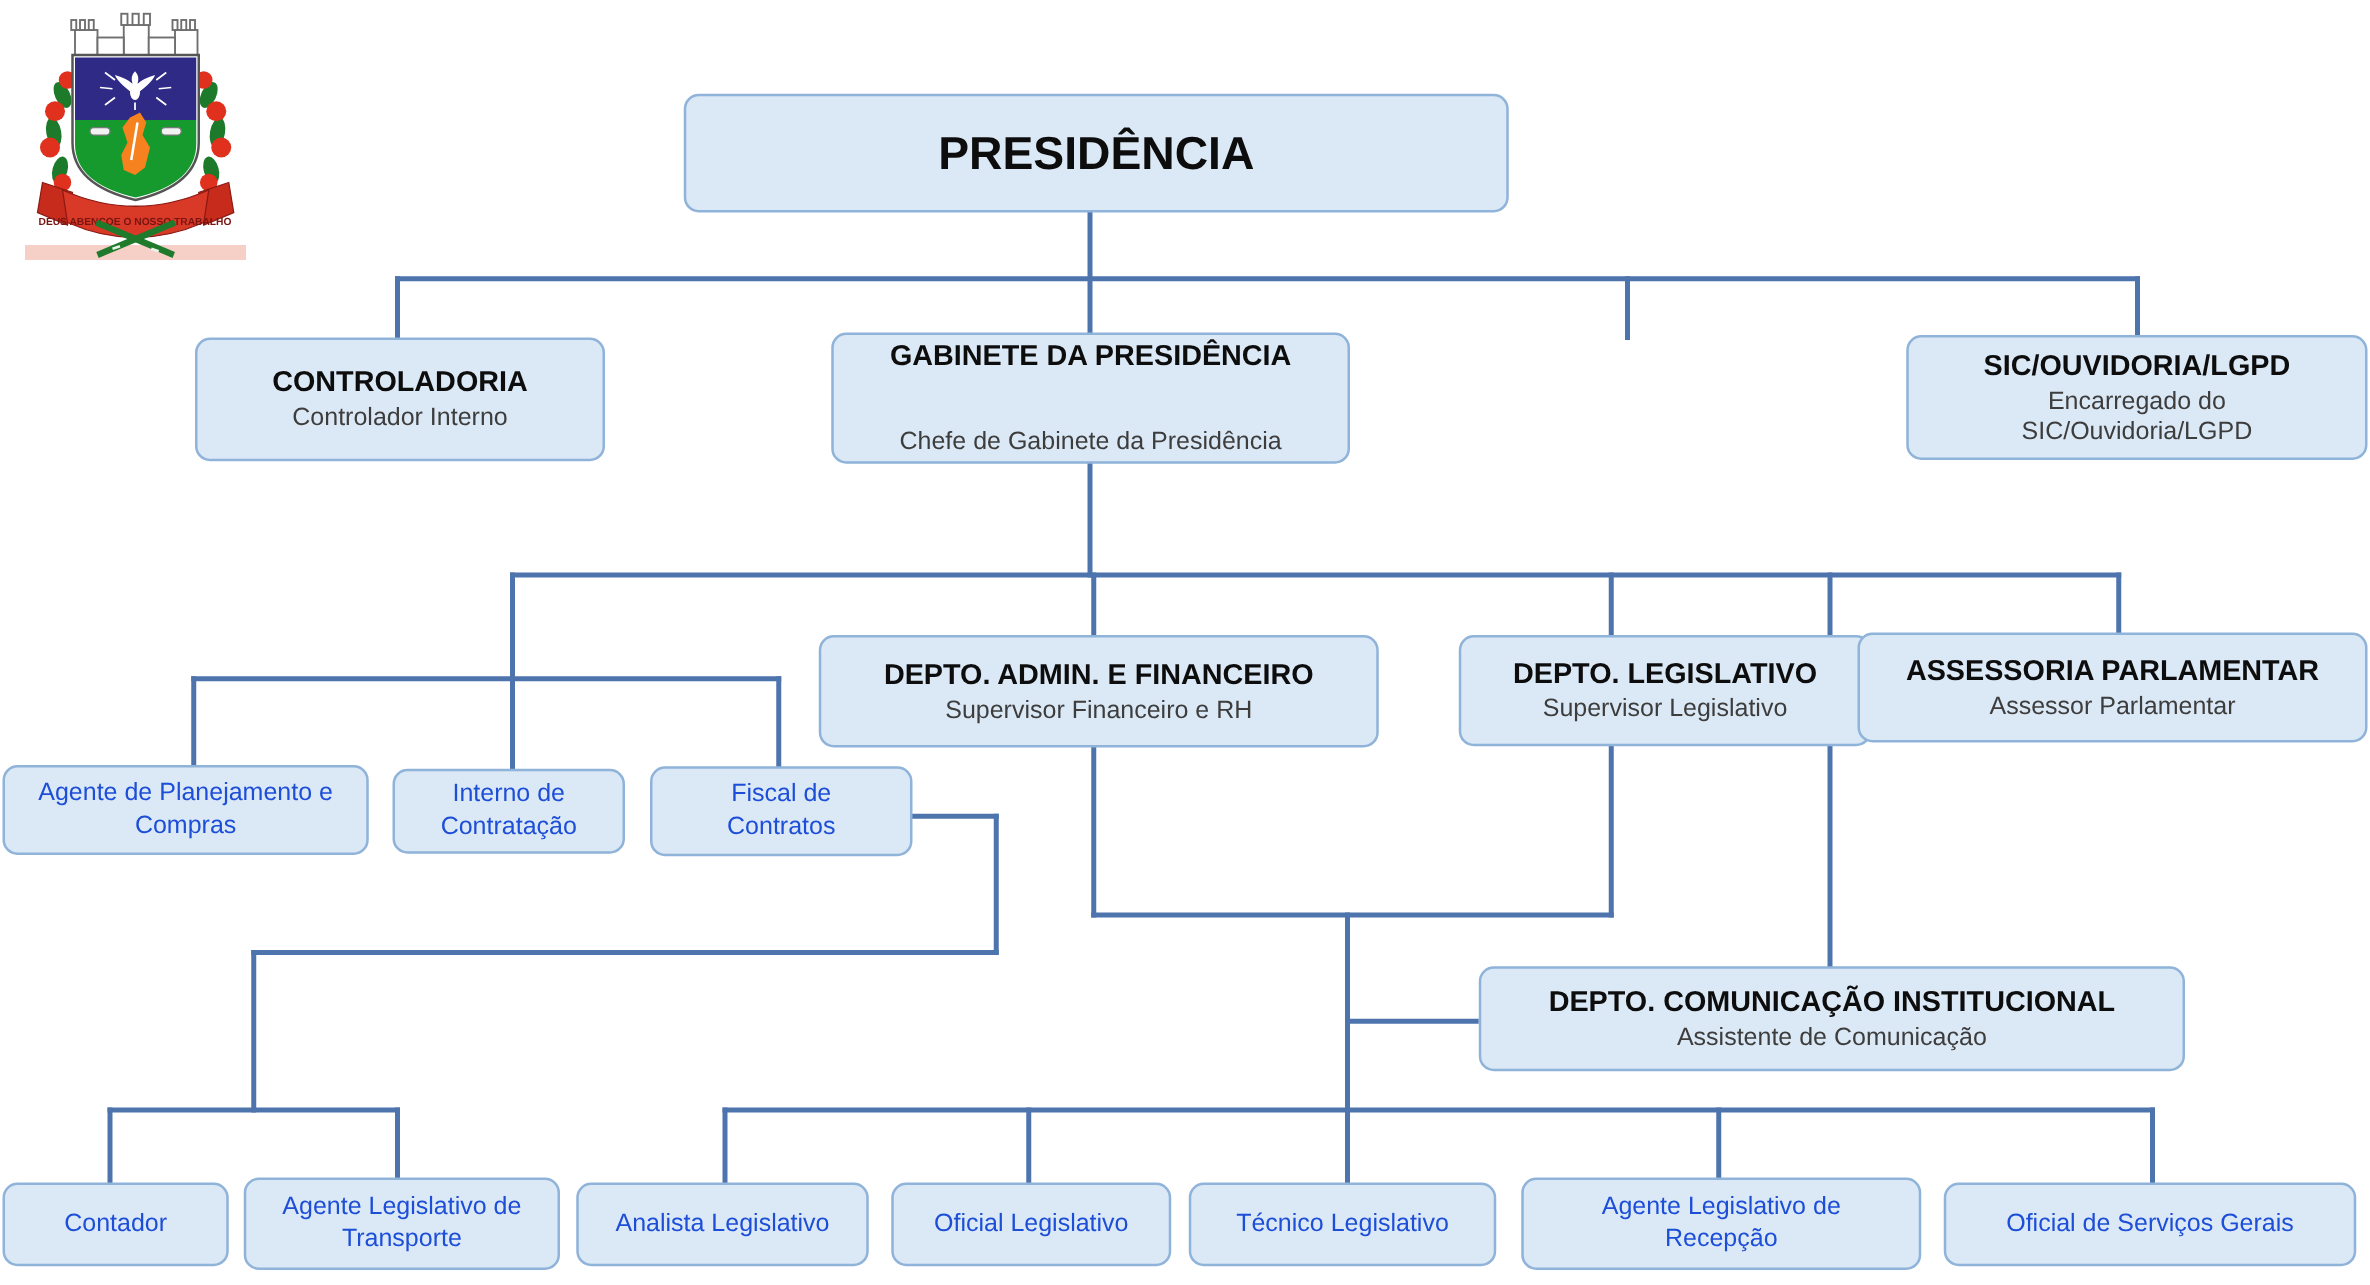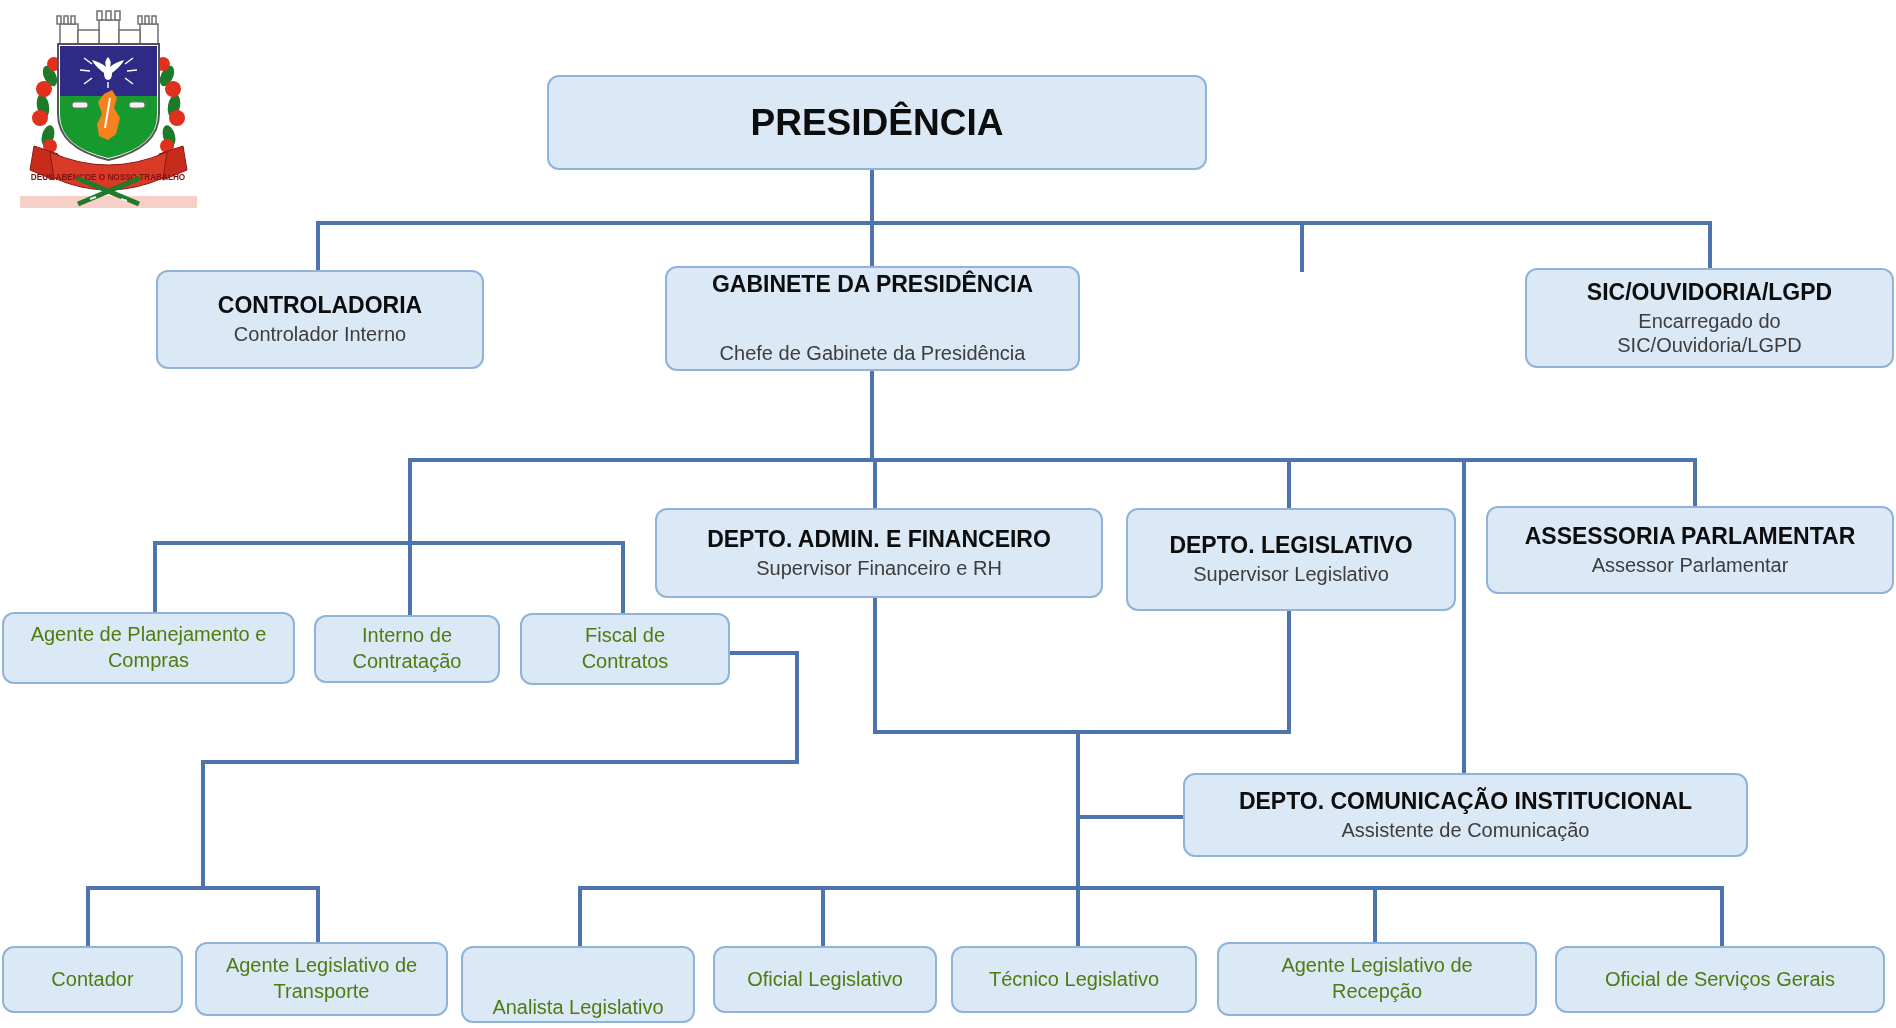--- a/index.html
+++ b/index.html
@@ -9,21 +9,21 @@
   }
   .node{
     position:absolute;box-sizing:border-box;
     background:#dbe8f5;border:2px solid #8fb3d9;border-radius:12px;
     display:flex;flex-direction:column;justify-content:center;align-items:center;
     text-align:center;
   }
   .t{font-weight:bold;color:#0d0d0d;font-size:23px;line-height:1.18;}
   .t-xl{font-size:37px;}
   .sub{font-size:20px;color:#3d3d3d;line-height:1.22;margin-top:3px;}
-  .plain{font-weight:normal;font-size:20px;color:#4d7c0f;line-height:1.28;}
+  .plain{font-weight:normal;font-size:20px;color:#1d4ed8;line-height:1.28;}
   .line{position:absolute;background:#4e74ae;}
   .sub-narrow{max-width:235px;}
 </style>
 </head>
 <body>
 
 <div id="canvas">
 
   <svg style="position:absolute;left:20px;top:6px;" width="177" height="202" viewBox="0 0 177 202">
 
@@ -166,21 +166,21 @@
   <div class="node" style="left:1525px;top:268px;width:369px;height:100px;">
     <div class="t">SIC/OUVIDORIA/LGPD</div>
     <div class="sub sub-narrow">Encarregado do SIC/Ouvidoria/LGPD</div>
   </div>
 
   <div class="node" style="left:655px;top:508px;width:448px;height:90px;">
     <div class="t">DEPTO. ADMIN. E FINANCEIRO</div>
     <div class="sub">Supervisor Financeiro e RH</div>
   </div>
 
-  <div class="node" style="left:1126px;top:508px;width:330px;height:103px;">
+  <div class="node" style="left:1167px;top:508px;width:330px;height:89px;">
     <div class="t">DEPTO. LEGISLATIVO</div>
     <div class="sub">Supervisor Legislativo</div>
   </div>
 
   <div class="node" style="left:1486px;top:506px;width:408px;height:88px;">
     <div class="t">ASSESSORIA PARLAMENTAR</div>
     <div class="sub">Assessor Parlamentar</div>
   </div>
 
   <div class="node" style="left:2px;top:612px;width:293px;height:72px;padding:0 20px;">
@@ -201,21 +201,21 @@
   </div>
 
   <div class="node" style="left:2px;top:946px;width:181px;height:67px;">
     <div class="plain">Contador</div>
   </div>
 
   <div class="node" style="left:195px;top:942px;width:253px;height:74px;padding:0 25px;">
     <div class="plain">Agente Legislativo de Transporte</div>
   </div>
 
-  <div class="node" style="left:461px;top:946px;width:234px;height:77px;justify-content:flex-end;">
+  <div class="node" style="left:461px;top:946px;width:234px;height:67px;">
     <div class="plain">Analista Legislativo</div>
   </div>
 
   <div class="node" style="left:713px;top:946px;width:224px;height:67px;">
     <div class="plain">Oficial Legislativo</div>
   </div>
 
   <div class="node" style="left:951px;top:946px;width:246px;height:67px;">
     <div class="plain">Técnico Legislativo</div>
   </div>

